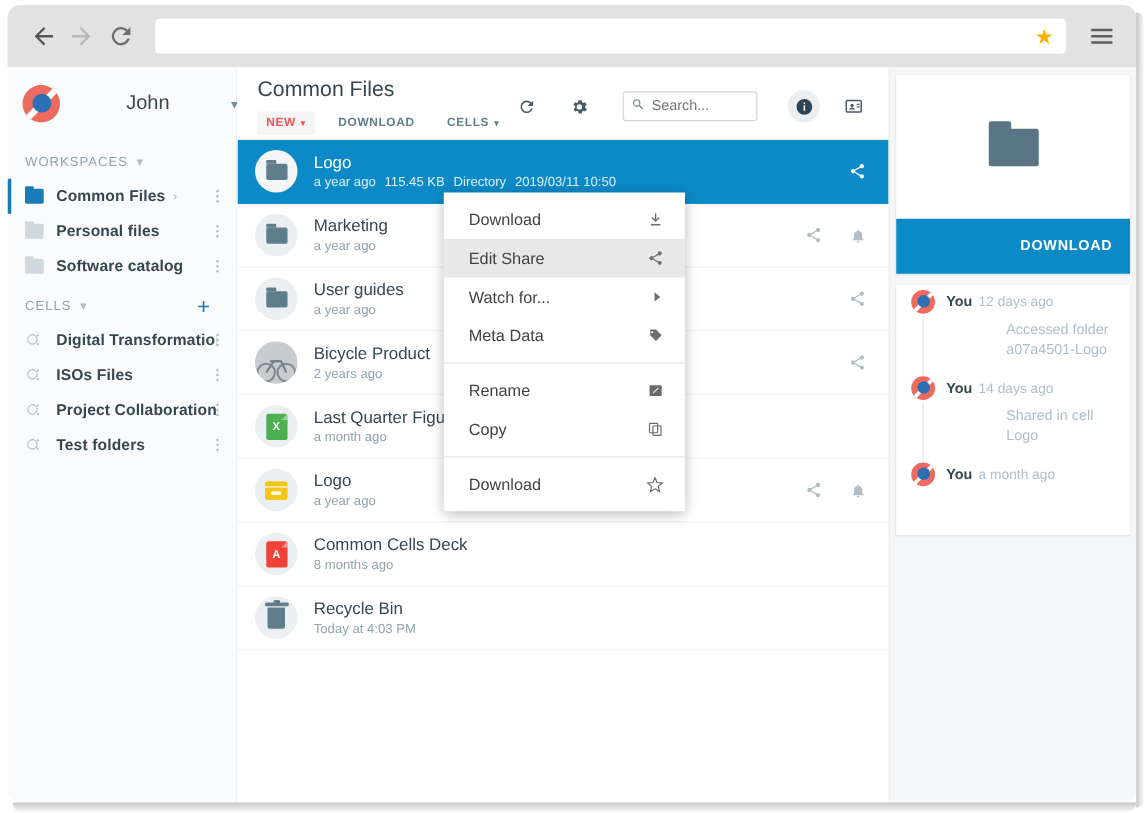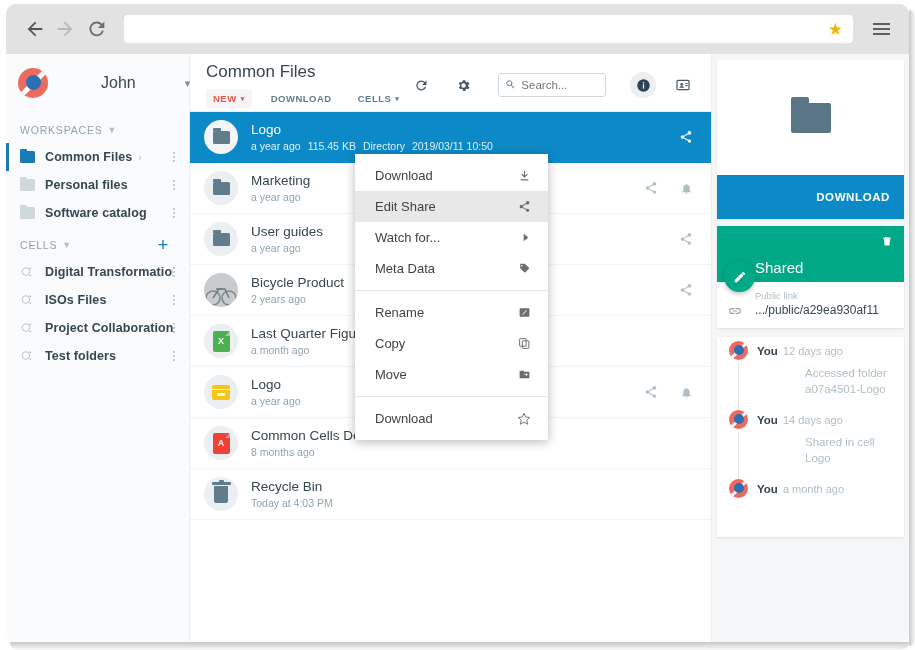--- a/index.html
+++ b/index.html
@@ -759,29 +759,20 @@
           </div>
           <div class="ctx-item">
             <span>Copy</span>
             <span class="ctx-ic">
               <svg width="13" height="13" viewBox="0 0 24 24">
                   <rect x="3" y="3" width="12" height="14" rx="1" fill="none" stroke="currentColor" stroke-width="1.8"></rect>
                   <rect x="8" y="7" width="12" height="14" rx="1" fill="none" stroke="currentColor" stroke-width="1.8"></rect>
                 </svg>
             </span>
           </div>
-          <div class="ctx-item">
-            <span>Move</span>
-            <span class="ctx-ic">
-              <svg width="13" height="13" viewBox="0 0 24 24">
-                  <path d="M3 5h7l2 2h9v12H3z" fill="currentColor"></path>
-                  <path d="M12 12h5m-2-2.5l2.5 2.5L15 14.5" stroke="#fff" stroke-width="1.6" fill="none"></path>
-                </svg>
-            </span>
-          </div>
 
           <div class="ctx-sep"></div>
 
           <div class="ctx-item">
             <span>Download</span>
             <span class="ctx-ic">
               <svg width="14" height="14" viewBox="0 0 24 24">
                   <path d="M12 17.3l6.2 3.7-1.6-7 5.4-4.7-7.1-.6L12 2 9.1 8.7 2 9.3l5.4 4.7-1.6 7z" fill="none" stroke="currentColor" stroke-width="1.6"></path>
                 </svg>
             </span>
@@ -794,45 +785,20 @@
     <div class="rightpanel">
       <div class="preview-card">
         <div class="preview-area">
           <div class="preview-folder"></div>
         </div>
         <div class="dl-bar">
           <span>DOWNLOAD</span>
         </div>
       </div>
 
-      <div class="shared-card">
-        <div class="shared-head">
-          <span class="shared-title">Shared</span>
-          <span class="shared-trash">
-            <svg width="12" height="12" viewBox="0 0 24 24">
-                <path d="M6 7h12l-1 14H7zM9 4h6l1 2H8z" fill="currentColor"></path>
-                <rect x="4" y="5.5" width="16" height="2" fill="currentColor"></rect>
-              </svg>
-          </span>
-        </div>
-        <div class="fab">
-          <svg width="14" height="14" viewBox="0 0 24 24">
-              <path d="M3 17.2V21h3.8L17.9 9.9l-3.8-3.8zm17.7-10a1 1 0 0 0 0-1.4l-2.5-2.5a1 1 0 0 0-1.4 0L15 5.1 18.9 9z" fill="#fff"></path>
-            </svg>
-        </div>
-        <div class="shared-body">
-          <span class="link-ic">
-            <svg width="14" height="14" viewBox="0 0 24 24">
-                <path d="M3.9 12A3.1 3.1 0 0 1 7 8.9h4V7H7a5 5 0 0 0 0 10h4v-1.9H7A3.1 3.1 0 0 1 3.9 12zM8 13h8v-2H8zm9-6h-4v1.9h4a3.1 3.1 0 1 1 0 6.2h-4V17h4a5 5 0 0 0 0-10z" fill="currentColor"></path>
-              </svg>
-          </span>
-          <div class="link-label">Public link</div>
-          <div class="link-val">.../public/a29ea930af11</div>
-        </div>
-      </div>
 
       <div class="activity-card">
 
         <div class="act-entry">
           <div class="act-avatar">
               <div class="s"></div>
               <div class="d"></div>
             </div>
           <div class="act-line"></div>
           <div><span class="act-who">You</span><span class="act-when">12 days ago</span></div>

